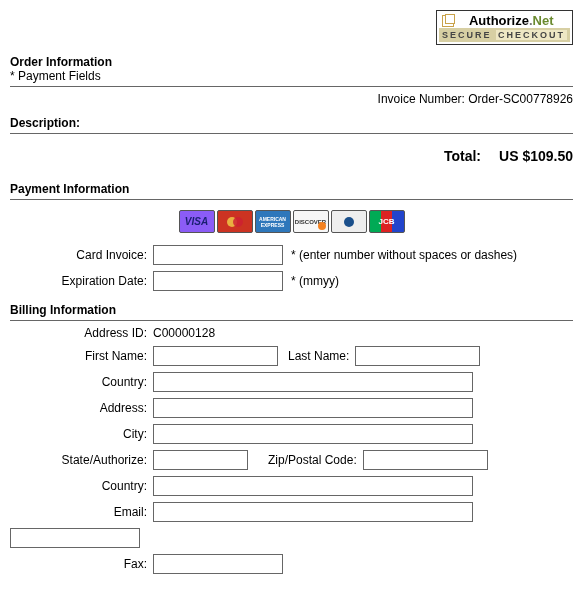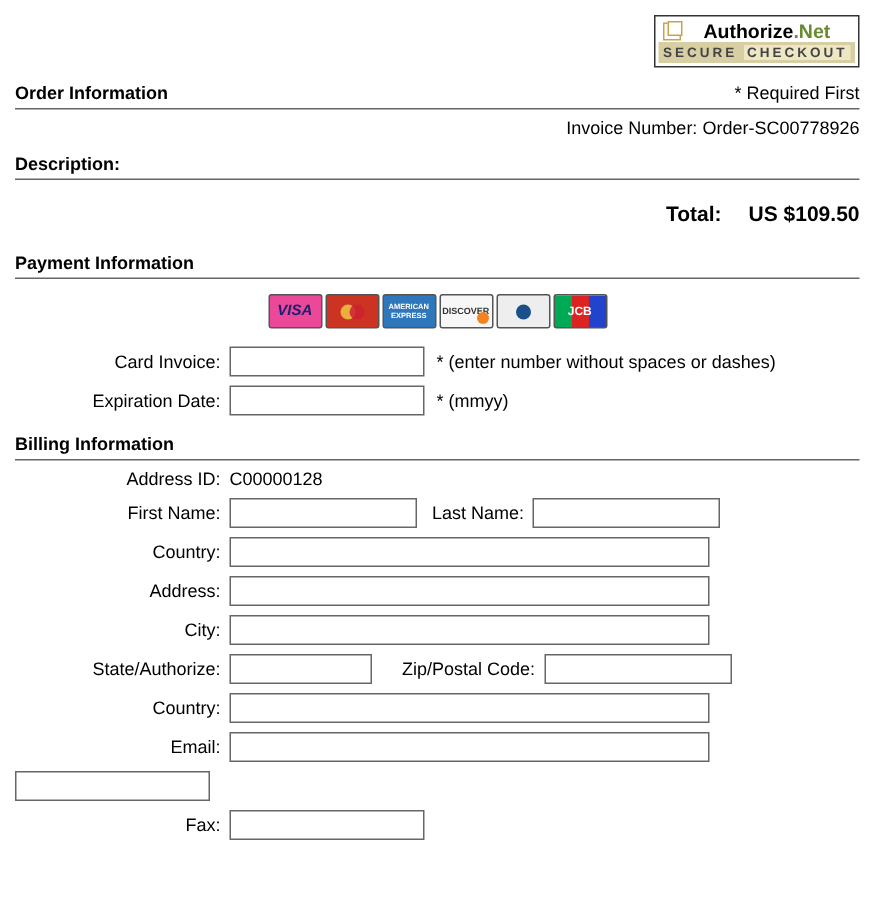--- a/index.html
+++ b/index.html
@@ -44,20 +44,21 @@
   .badge-bot .hl { background: #eee7c4; padding: 0 2px; }
   .section-title {
     font-weight: bold;
     font-size: 12px;
   }
   .hr { border: none; border-top: 1px solid #666; margin: 3px 0 5px 0; }
   .row-split {
     display: flex;
     justify-content: space-between;
     align-items: baseline;
+    flex-direction: column;
   }
   .invoice-line { text-align: right; margin-bottom: 10px; font-size: 12px; }
   .total-line {
     text-align: right;
     font-weight: bold;
     font-size: 14px;
     margin: 14px 0 18px 0;
   }
   .total-line .gap { display: inline-block; width: 18px; }
   .cards {
@@ -72,21 +73,21 @@
     border: 1px solid #555;
     border-radius: 2px;
     font-size: 7px;
     font-weight: bold;
     display: flex;
     align-items: center;
     justify-content: center;
     color: #fff;
     overflow: hidden;
   }
-  .c-visa { background: #ec4899; color: #1a1f71; font-style: italic; font-size: 10px; }
+  .c-visa { background: #8b5cf6; color: #1a1f71; font-style: italic; font-size: 10px; }
   .c-mc   { background: #cc3322; }
   .c-amex { background: #2e77bb; font-size: 5px; text-align:center; }
   .c-disc { background: #f7f7f7; color:#333; font-size: 6px; position:relative; }
   .c-disc::after { content:""; position:absolute; right:2px; bottom:2px; width:8px; height:8px; background:#f58220; border-radius:50%; }
   .c-dc   { background: #eee; color:#1a4f8b; }
   .c-dc .circ { width:10px;height:10px;border-radius:50%;background:#1a4f8b;display:inline-block; }
   .c-jcb  { background: linear-gradient(90deg,#0a5 33%, #d22 33% 66%, #24c 66%); color:#fff; font-size:8px; }
 
   .form-row {
     display: flex;
@@ -129,21 +130,21 @@
       </span>
     </div>
     <div class="badge-bot">
       <span>SECURE</span> <span class="hl">CHECKOUT</span>
     </div>
   </div>
 </div>
 
 <div class="row-split">
   <div class="section-title">Order Information</div>
-  <div>* Required First</div>
+  <div>* Payment Fields</div>
 </div>
 <hr class="hr">
 
 <div class="invoice-line">
   <span>Invoice Number:</span>
   <span>Order-SC00778926</span>
 </div>
 
 <div class="section-title">Description:</div>
 <hr class="hr">

